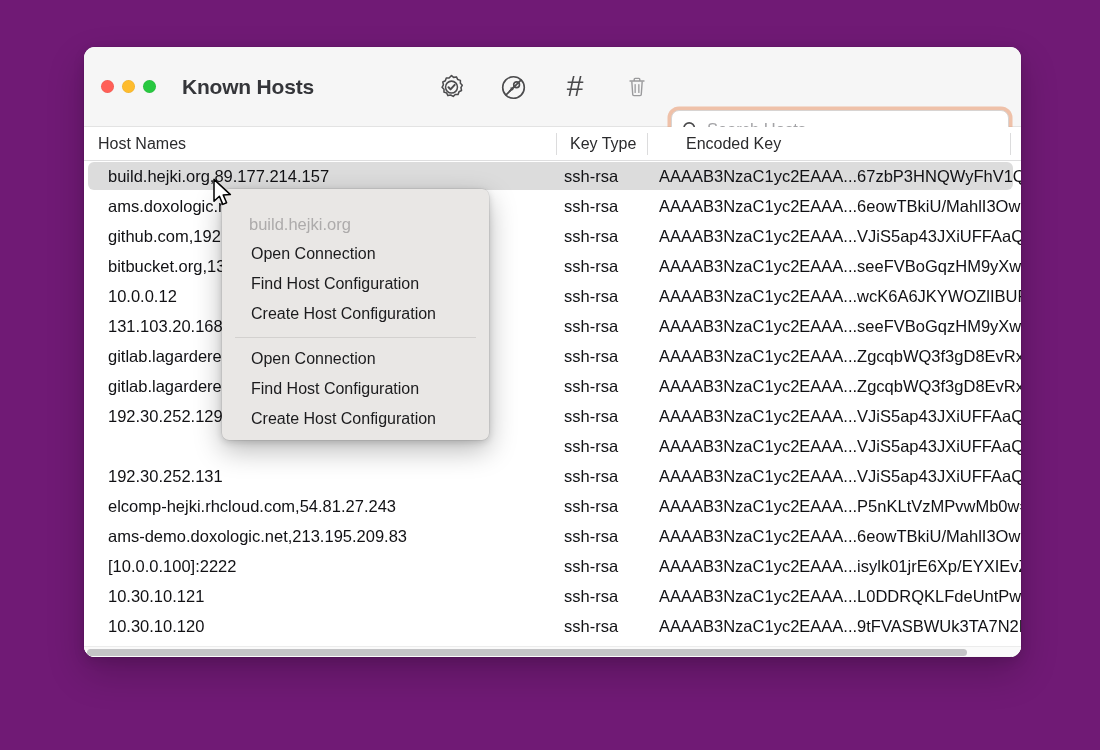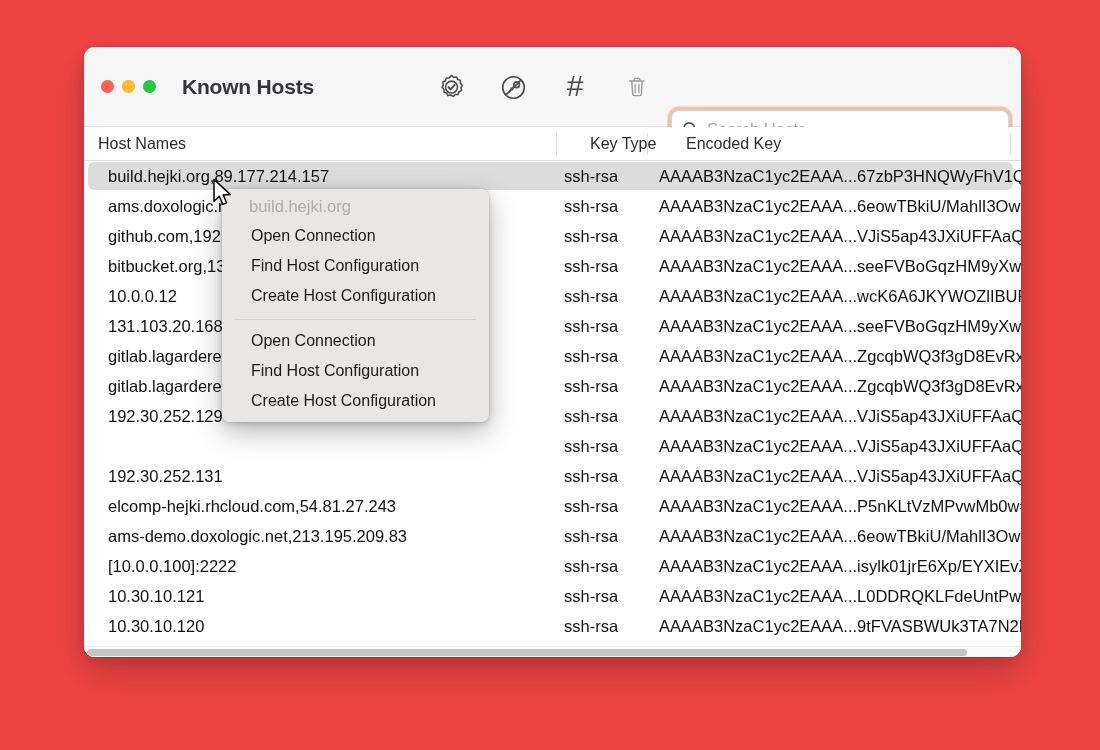--- a/index.html
+++ b/index.html
@@ -10,21 +10,21 @@
     overflow: hidden;
     background: #ffffff;
     font-family: "Liberation Sans", sans-serif;
     -webkit-font-smoothing: antialiased;
   }
 
   #stage {
     position: relative;
     width: 1100px;
     height: 750px;
-    background: #ef4444;
+    background: #701a75;
   }
 
   
   .window {
     position: absolute;
     left: 84px;
     top: 47px;
     width: 937px;
     height: 610px;
     background: #ffffff;
@@ -206,21 +206,21 @@
   .ctx-menu {
     position: absolute;
     left: 222px;
     top: 189px;
     width: 267px;
     background: #e9e7e5;
     border-radius: 7px;
     box-shadow: 0 10px 28px rgba(0,0,0,0.28),
                 0 2px 7px rgba(0,0,0,0.16),
                 0 0 0 0.5px rgba(0,0,0,0.10);
-    padding: 5px 0 6px 0;
+    padding: 23px 0 6px 0;
     z-index: 40;
   }
   .ctx-section-title {
     font-size: 16.5px;
     color: #adabab;
     padding: 3px 0 5px 27px;
     white-space: nowrap;
   }
   .ctx-item {
     font-size: 16px;
@@ -303,21 +303,21 @@
             <path d="M11.8 11.8l4.3 4.3" stroke="#4a4a4c" stroke-width="1.7" stroke-linecap="round"></path>
           </svg>
         </span>
         <input class="search-input" type="text" placeholder="Search Hosts" style="">
       </div>
     </div>
 
     <div class="col-header">
       <div class="hcell" style="left:0px; width:472px;">Host Names</div>
       <div class="vdiv" style="left:472px;"></div>
-      <div class="hcell" style="left:492px; width:91px;">Key Type</div>
+      <div class="hcell" style="left:472px; width:91px;">Key Type</div>
       <div class="vdiv" style="left:563px;"></div>
       <div class="hcell" style="left:588px; width:363px;">Encoded Key</div>
       <div class="vdiv" style="left:926px;"></div>
     </div>
 
     <div class="table-body" id="table-body">
         <div class="row selected">
           <div class="hl"></div>
           <div class="cell host">build.hejki.org,89.177.214.157</div>
           <div class="cell key">ssh-rsa</div>

